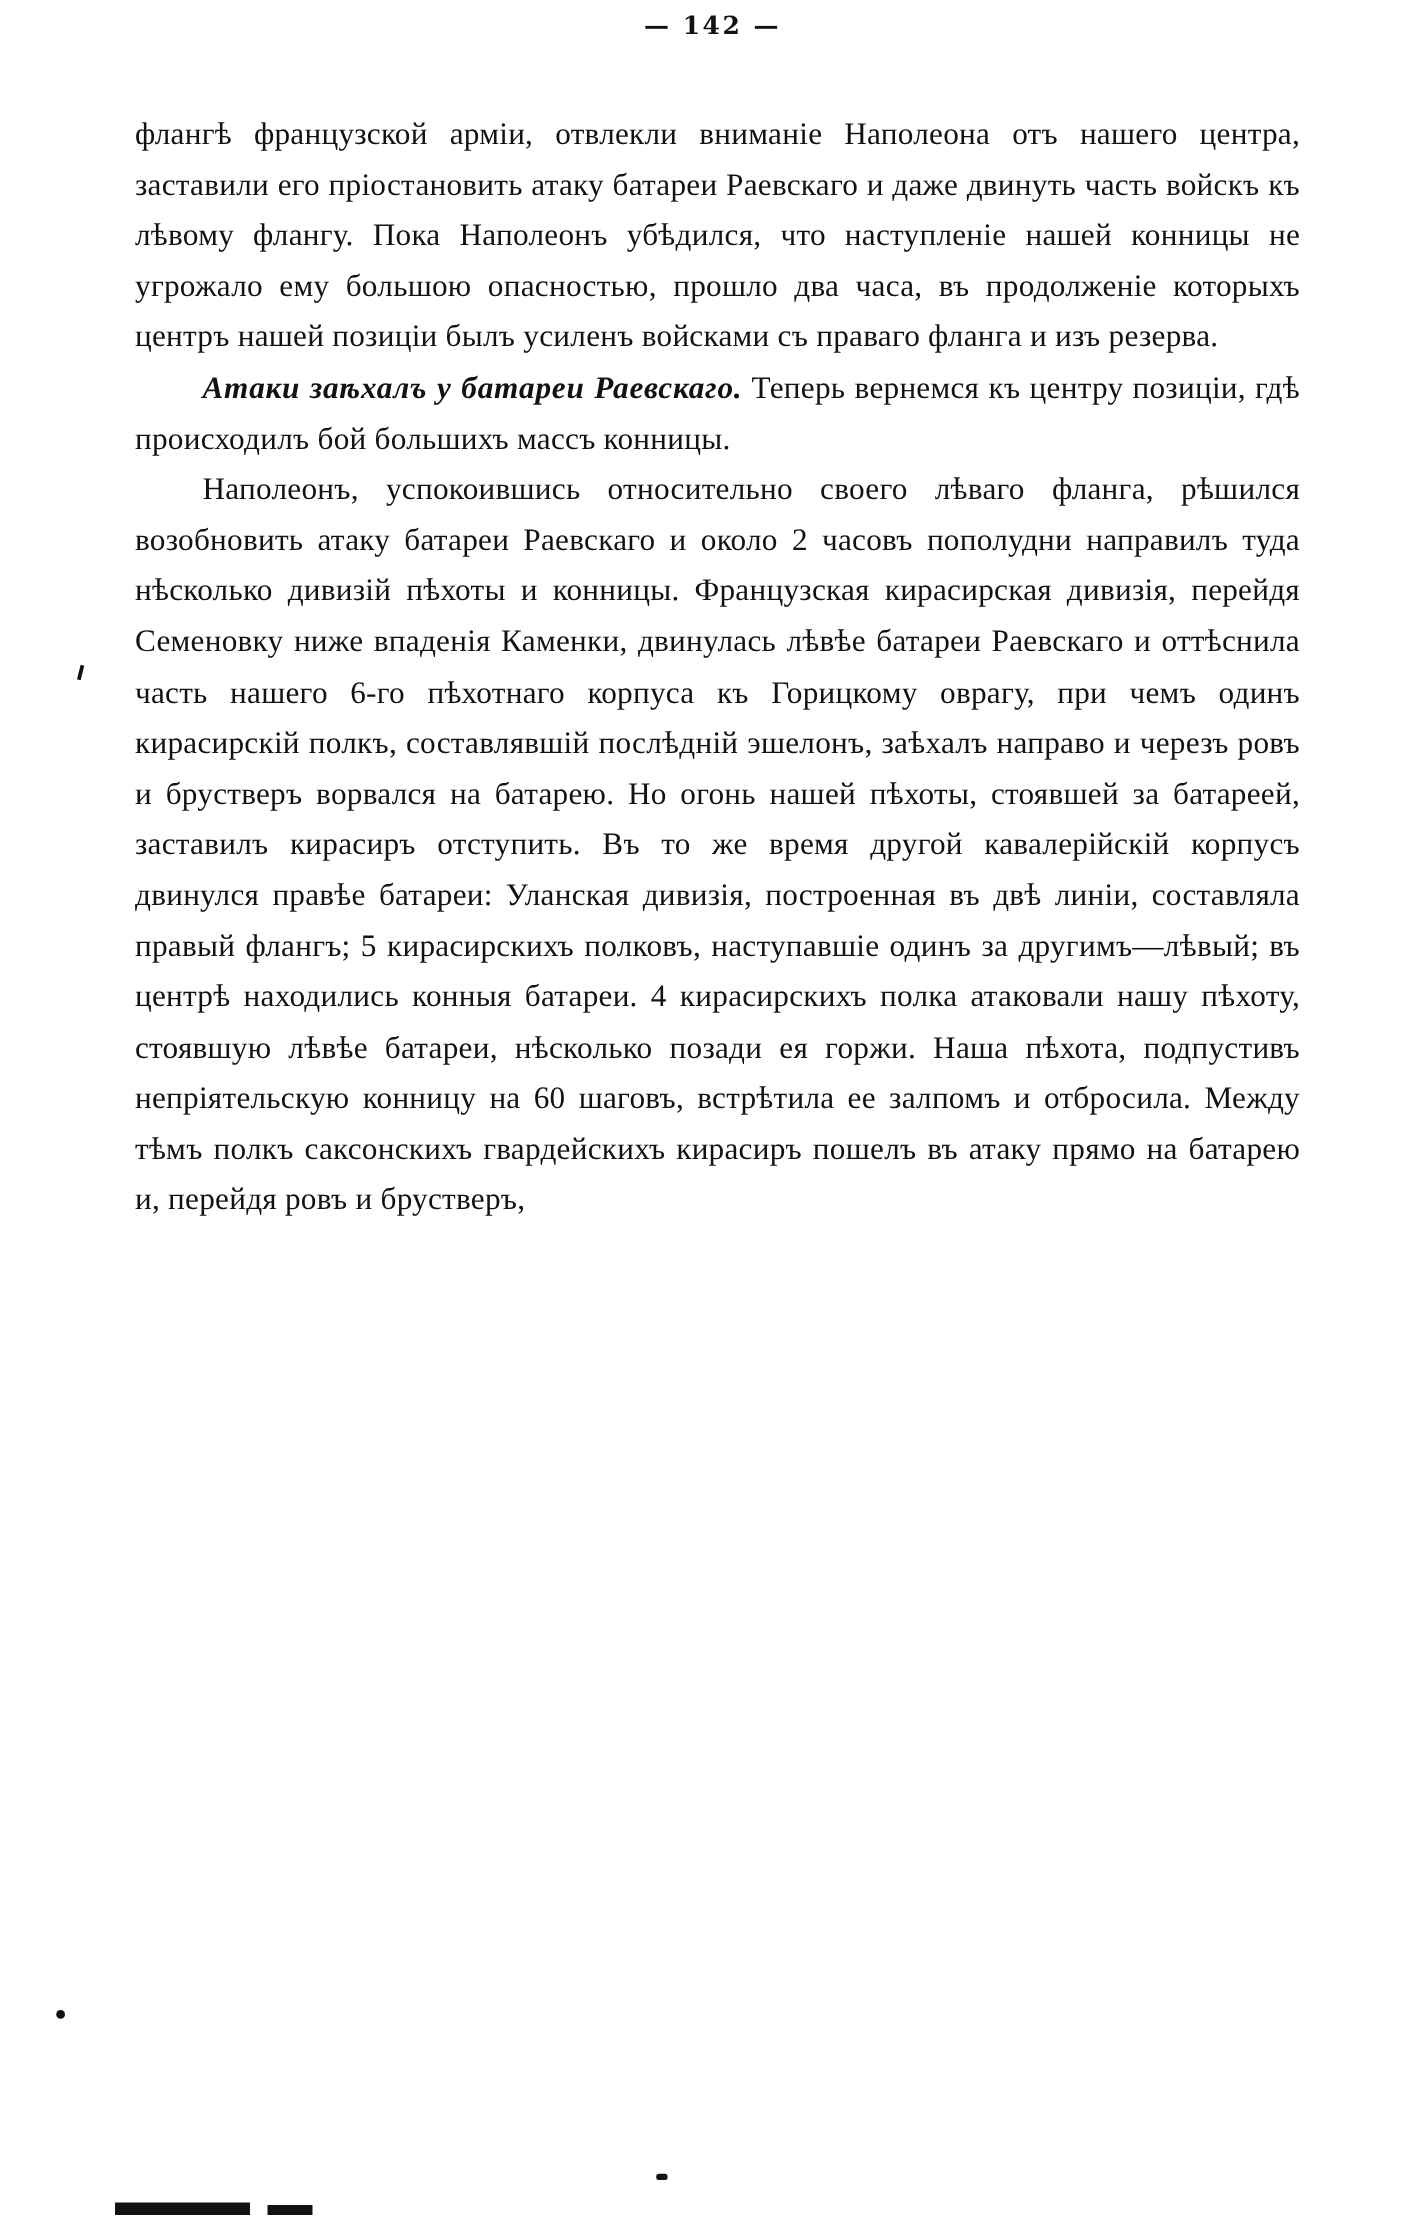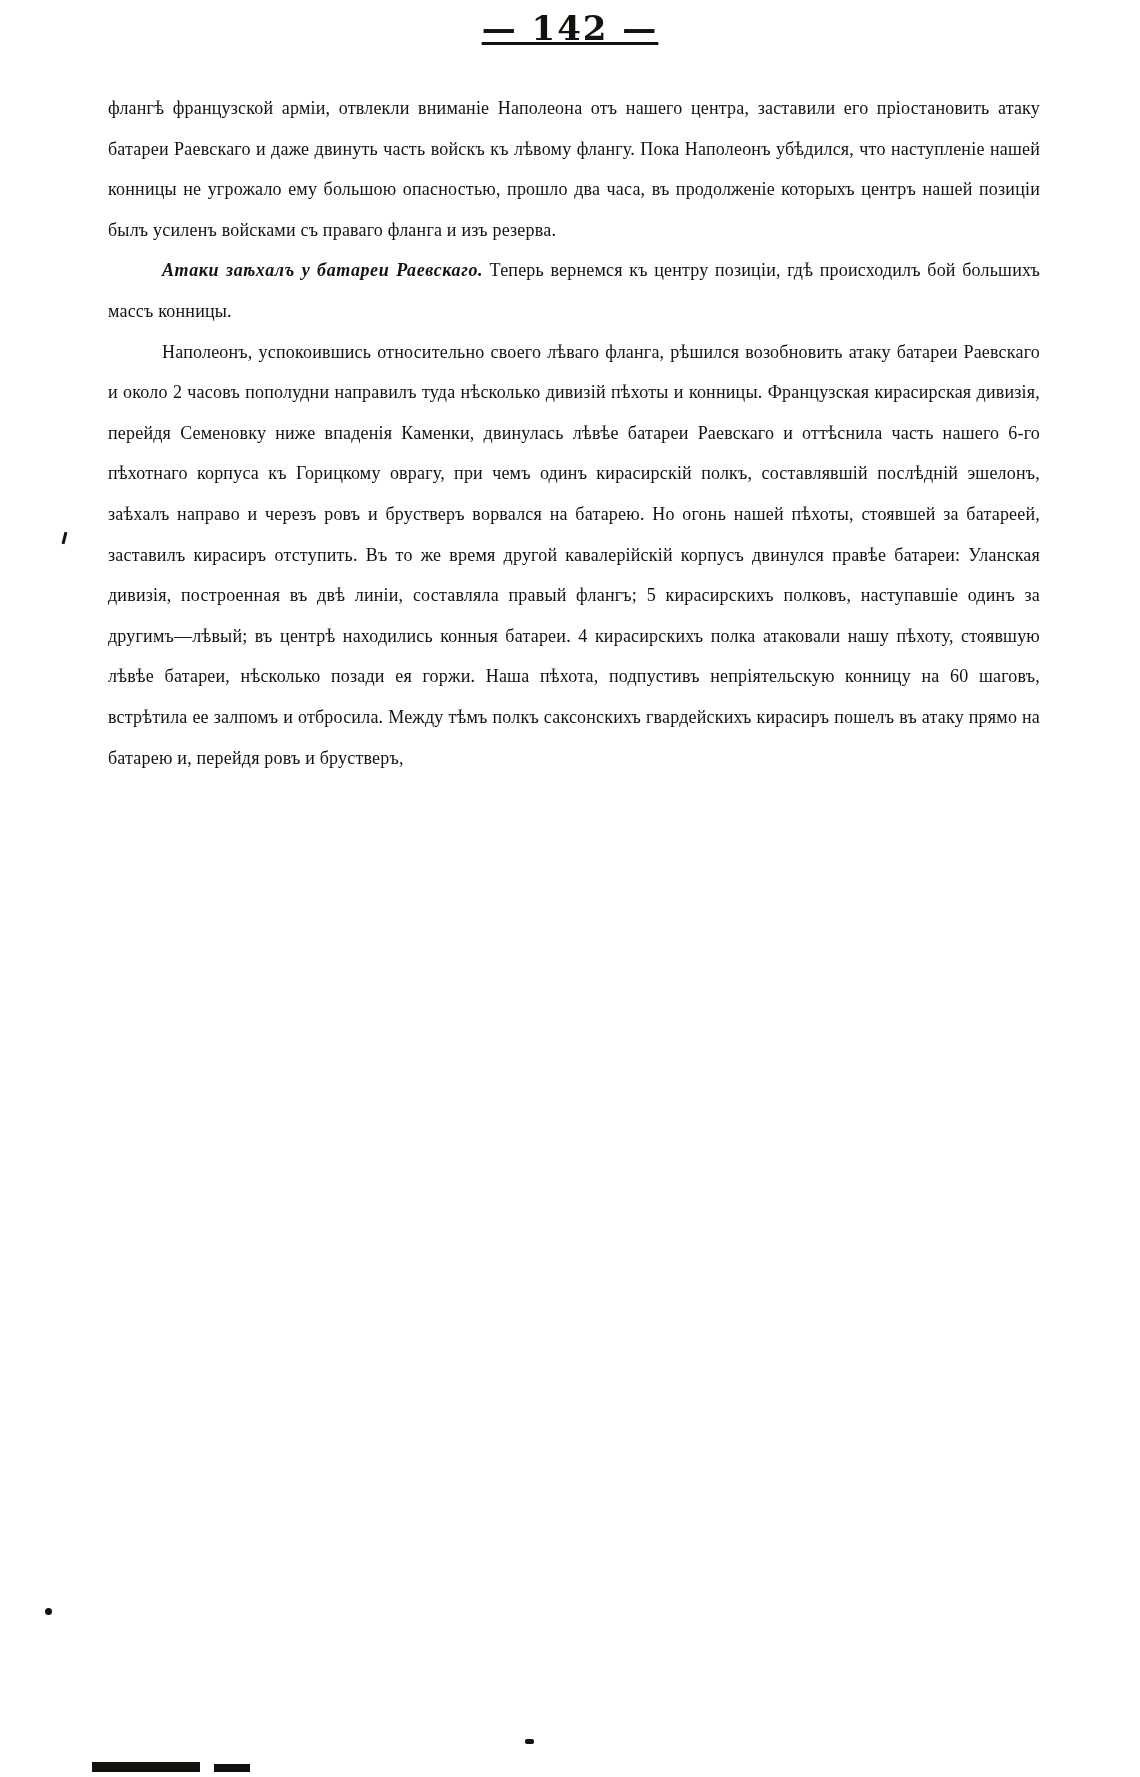--- a/index.html
+++ b/index.html
@@ -16,35 +16,34 @@
     overflow: hidden;
     font-family: "Liberation Serif", "DejaVu Serif", serif;
     color: #14120f;
   }
   .page-number {
     position: absolute;
     top: 8px;
     left: 0;
     width: 1140px;
     text-align: center;
-    font-size: 34px;
+    font-size: 20px;
     font-weight: 700;
     letter-spacing: 2px;
     font-family: "DejaVu Serif", "Liberation Serif", serif;
-    text-decoration: underline;
   }
   .text-body {
     position: absolute;
     top: 88px;
     left: 108px;
     width: 932px;
   }
   p {
     margin: 0;
-    font-size: 18px;
+    font-size: 25px;
     line-height: 40.6px;
     text-align: justify;
     text-justify: inter-word;
     font-family: "Liberation Serif", "DejaVu Serif", serif;
     letter-spacing: 0.2px;
   }
   p.cont {
     text-indent: 0;
   }
   p.indent {

